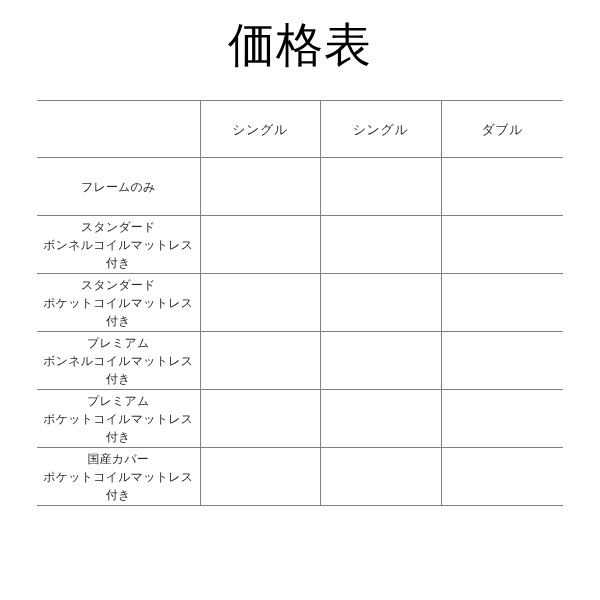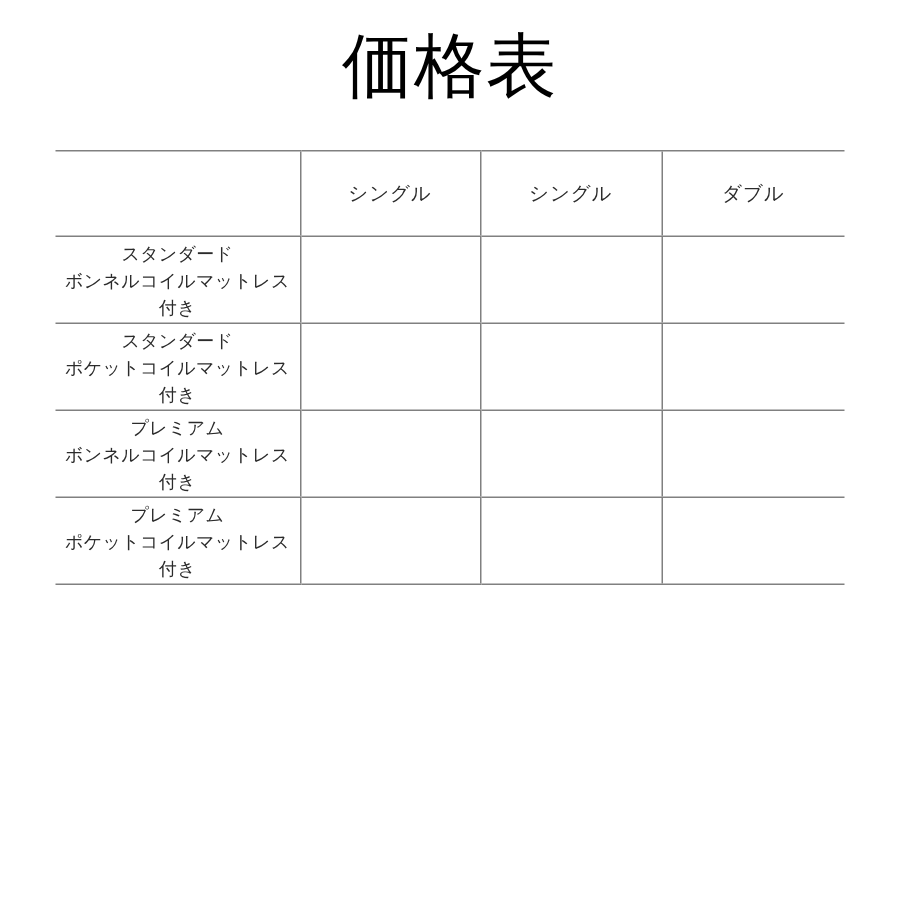--- a/index.html
+++ b/index.html
@@ -140,20 +140,37 @@
           <th class="col-sep">
             <span class="hdr-text">シングル</span>
           </th>
           <th class="col-sep">
             <span class="hdr-text">ダブル</span>
           </th>
         </tr>
       </thead>
       <tbody>
 
+        <tr>
+          <td>
+            <span class="row-label">
+              <span class="l1">フレームのみ</span>
+              <span class="l2"></span>
+            </span>
+          </td>
+          <td class="col-sep">
+            <span class="cell-empty"></span>
+          </td>
+          <td class="col-sep">
+            <span class="cell-empty"></span>
+          </td>
+          <td class="col-sep">
+            <span class="cell-empty"></span>
+          </td>
+        </tr>
 
         <tr>
           <td>
             <span class="row-label">
               <span class="l1">スタンダード</span>
               <span class="l2">ボンネルコイルマットレス付き</span>
             </span>
           </td>
           <td class="col-sep">
             <span class="cell-empty"></span>
@@ -213,19 +230,36 @@
             <span class="cell-empty"></span>
           </td>
           <td class="col-sep">
             <span class="cell-empty"></span>
           </td>
           <td class="col-sep">
             <span class="cell-empty"></span>
           </td>
         </tr>
 
+        <tr>
+          <td>
+            <span class="row-label">
+              <span class="l1">国産カバー</span>
+              <span class="l2">ポケットコイルマットレス付き</span>
+            </span>
+          </td>
+          <td class="col-sep">
+            <span class="cell-empty"></span>
+          </td>
+          <td class="col-sep">
+            <span class="cell-empty"></span>
+          </td>
+          <td class="col-sep">
+            <span class="cell-empty"></span>
+          </td>
+        </tr>
 
 
       </tbody>
     </table>
   </div>
 
 </div>
 
 </body></html>

